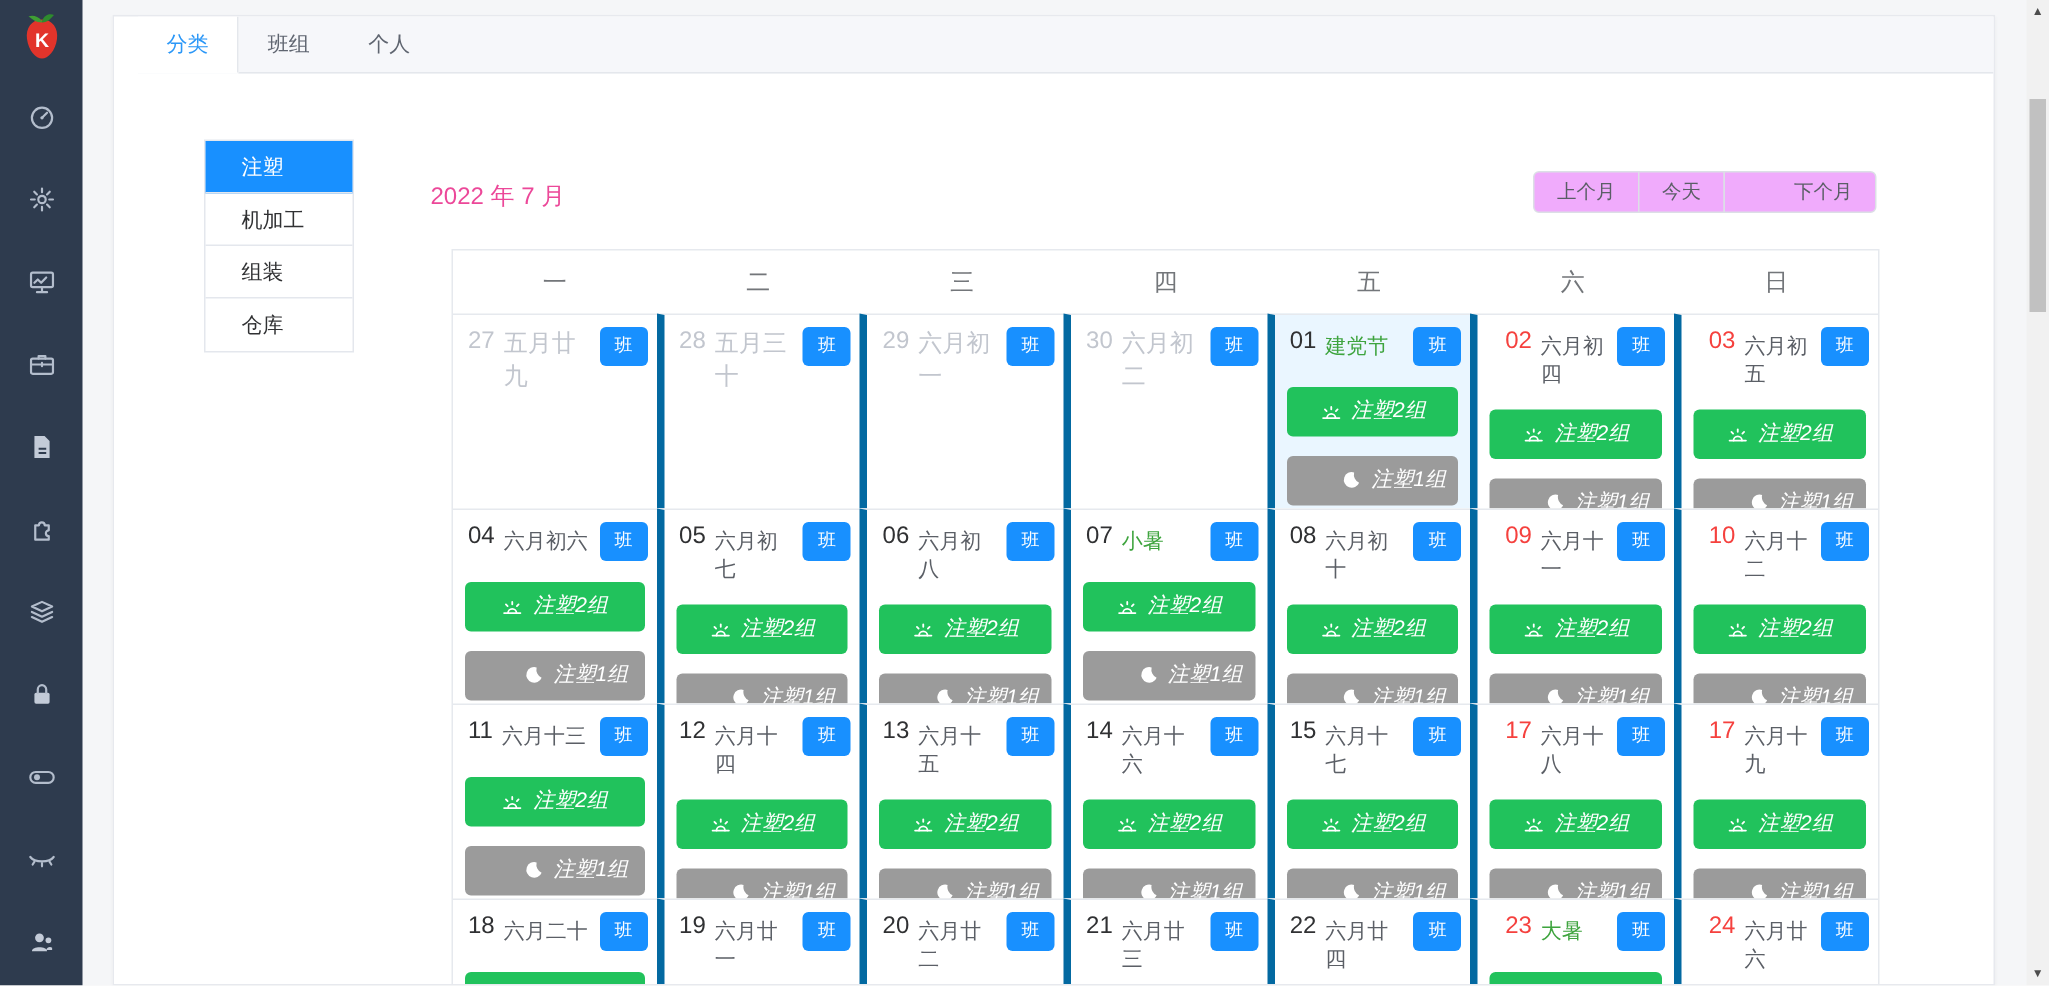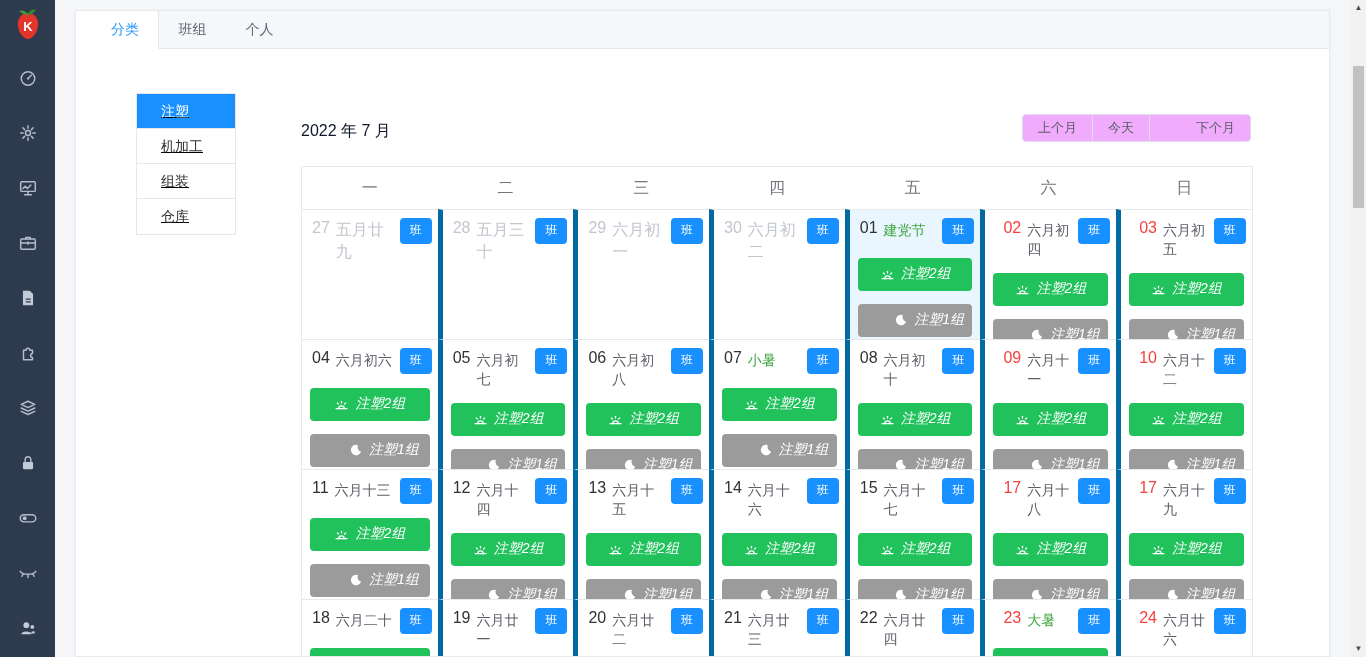--- a/index.html
+++ b/index.html
@@ -14,27 +14,27 @@
 
   
   .card { position:absolute; left:75px; top:10px; width:1255px; height:647px; background:#fff; border:1px solid #e7e9ee; box-shadow:0 1px 3px rgba(0,0,0,.05); overflow:hidden; }
 
   .tabbar { position:absolute; left:0; top:0; right:0; height:38px; background:#f6f7fa; border-bottom:1px solid #e4e7ec; display:flex;margin-left:16px; }
   .tab { width:67px; height:38px; line-height:37px; text-align:center; font-size:14px; color:#5f6570; cursor:pointer; }
   .tab.active { background:#fff; color:#2b97f7; border-left:1px solid #e4e7ec; border-right:1px solid #e4e7ec; border-bottom:1px solid #fff; margin-bottom:-1px; }
   .tab:first-child.active { border-left:none; }
 
   
-  .cat-list { position:absolute; left:60px; top:82px; width:100px; border:1px solid #e4e7ed; background:#fff;text-decoration:underline; }
+  .cat-list { position:absolute; left:60px; top:82px; width:100px; border:1px solid #e4e7ed; background:#fff; }
   .cat-item { height:35px; line-height:34px; padding-left:24px; font-size:14px; color:#303133; border-bottom:1px solid #e4e7ed; cursor:pointer; }
   .cat-item:last-child { border-bottom:none; }
   .cat-item.active { background:var(--accent,#1890ff); color:#fff; }
 
   
-  .cal-title { position:absolute; left:225px; top:110px; font-size:16px; color:#0f172a; }
+  .cal-title { position:absolute; left:211px; top:110px; font-size:16px; color:#ec4899; }
   .cal-nav { position:absolute; right:78px; top:103px; display:flex; }
   .nav-btn { height:28px; line-height:26px; padding:0 15px; font-size:13px; color:#5a5e66; background:#f0abfc; border:1px solid #dcdfe6; margin-left:-1px; cursor:pointer; font-family:inherit; }
   .nav-btn:first-child { border-radius:4px 0 0 4px; margin-left:0; }
   .nav-btn:last-child { border-radius:0 4px 4px 0;padding-left:46px; }
 
   
   .cal-table { position:absolute; left:225px; top:155px; width:952px; border:1px solid #e6e9ee; background:#fff; }
   .weekday-row { display:grid; grid-template-columns:repeat(7,1fr); height:42px; align-items:center; }
   .weekday { text-align:center; font-size:16px; color:#73767a; }
   .cal-grid { display:grid; grid-template-columns:repeat(7,135.7px); grid-auto-rows:130px; }

